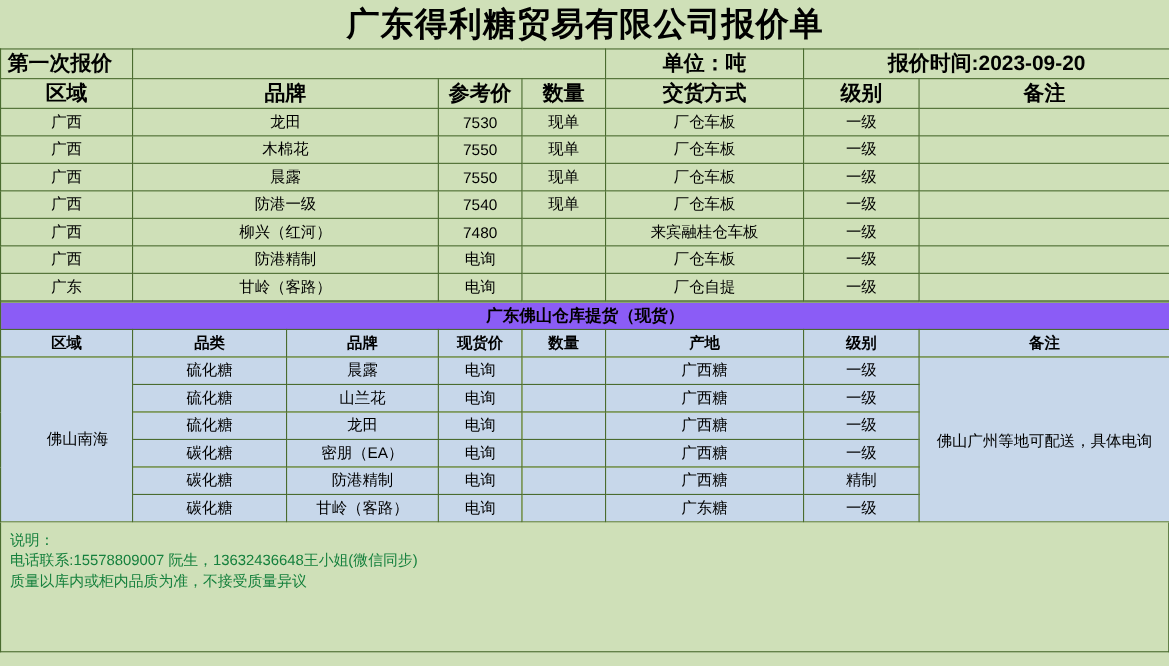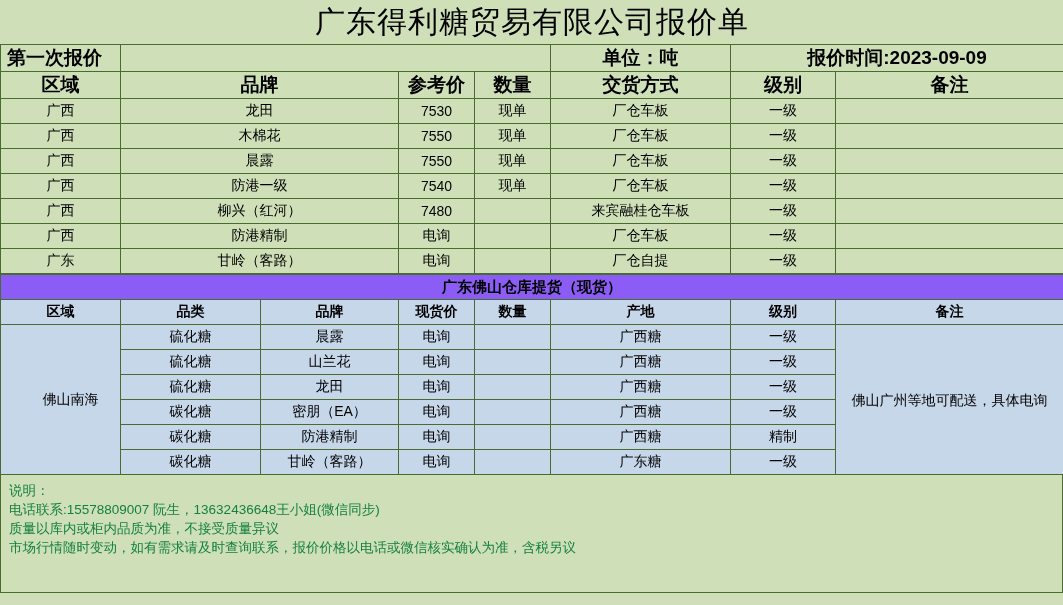--- a/index.html
+++ b/index.html
@@ -34,21 +34,21 @@
     padding: 0;
     height: 24px;
     background: #cfe0b8;
     white-space: nowrap;
     overflow: hidden;
   }
   .title-cell {
     border: none;
     background: #cfe0b8;
     font-size: 30px;
-    font-weight: normal;
+    font-weight: bold;
     letter-spacing: 1px;
     height: 44px;
     font-family: "Liberation Serif", serif;
   }
   .hdr {
     font-weight: bold;
     font-size: 19px;
   }
   .subhdr {
     font-weight: bold;
@@ -114,21 +114,21 @@
         <col class="r7">
     </colgroup>
     <tbody>
       <tr>
         <td class="title-cell" colspan="7">广东得利糖贸易有限公司报价单</td>
       </tr>
       <tr>
         <td class="hdr left">第一次报价</td>
         <td colspan="3"></td>
         <td class="hdr">单位：吨</td>
-        <td class="hdr" colspan="2">报价时间:2023-09-09</td>
+        <td class="hdr" colspan="2">报价时间:2023-09-20</td>
       </tr>
       <tr>
         <td class="hdr">区域</td>
         <td class="hdr">品牌</td>
         <td class="hdr">参考价</td>
         <td class="hdr">数量</td>
         <td class="hdr">交货方式</td>
         <td class="hdr">级别</td>
         <td class="hdr">备注</td>
       </tr>
@@ -275,16 +275,15 @@
         <td class="blue">广东糖</td>
         <td class="blue">一级</td>
       </tr>
     </tbody>
   </table>
 
   <div class="note-area">
     <div class="note-line">说明：</div>
     <div class="note-line">电话联系:15578809007 阮生，13632436648王小姐(微信同步)</div>
     <div class="note-line">质量以库内或柜内品质为准，不接受质量异议</div>
-    <div class="note-line">市场行情随时变动，如有需求请及时查询联系，报价价格以电话或微信核实确认为准，含税另议</div>
   </div>
 
 </div>
 
 </body></html>

